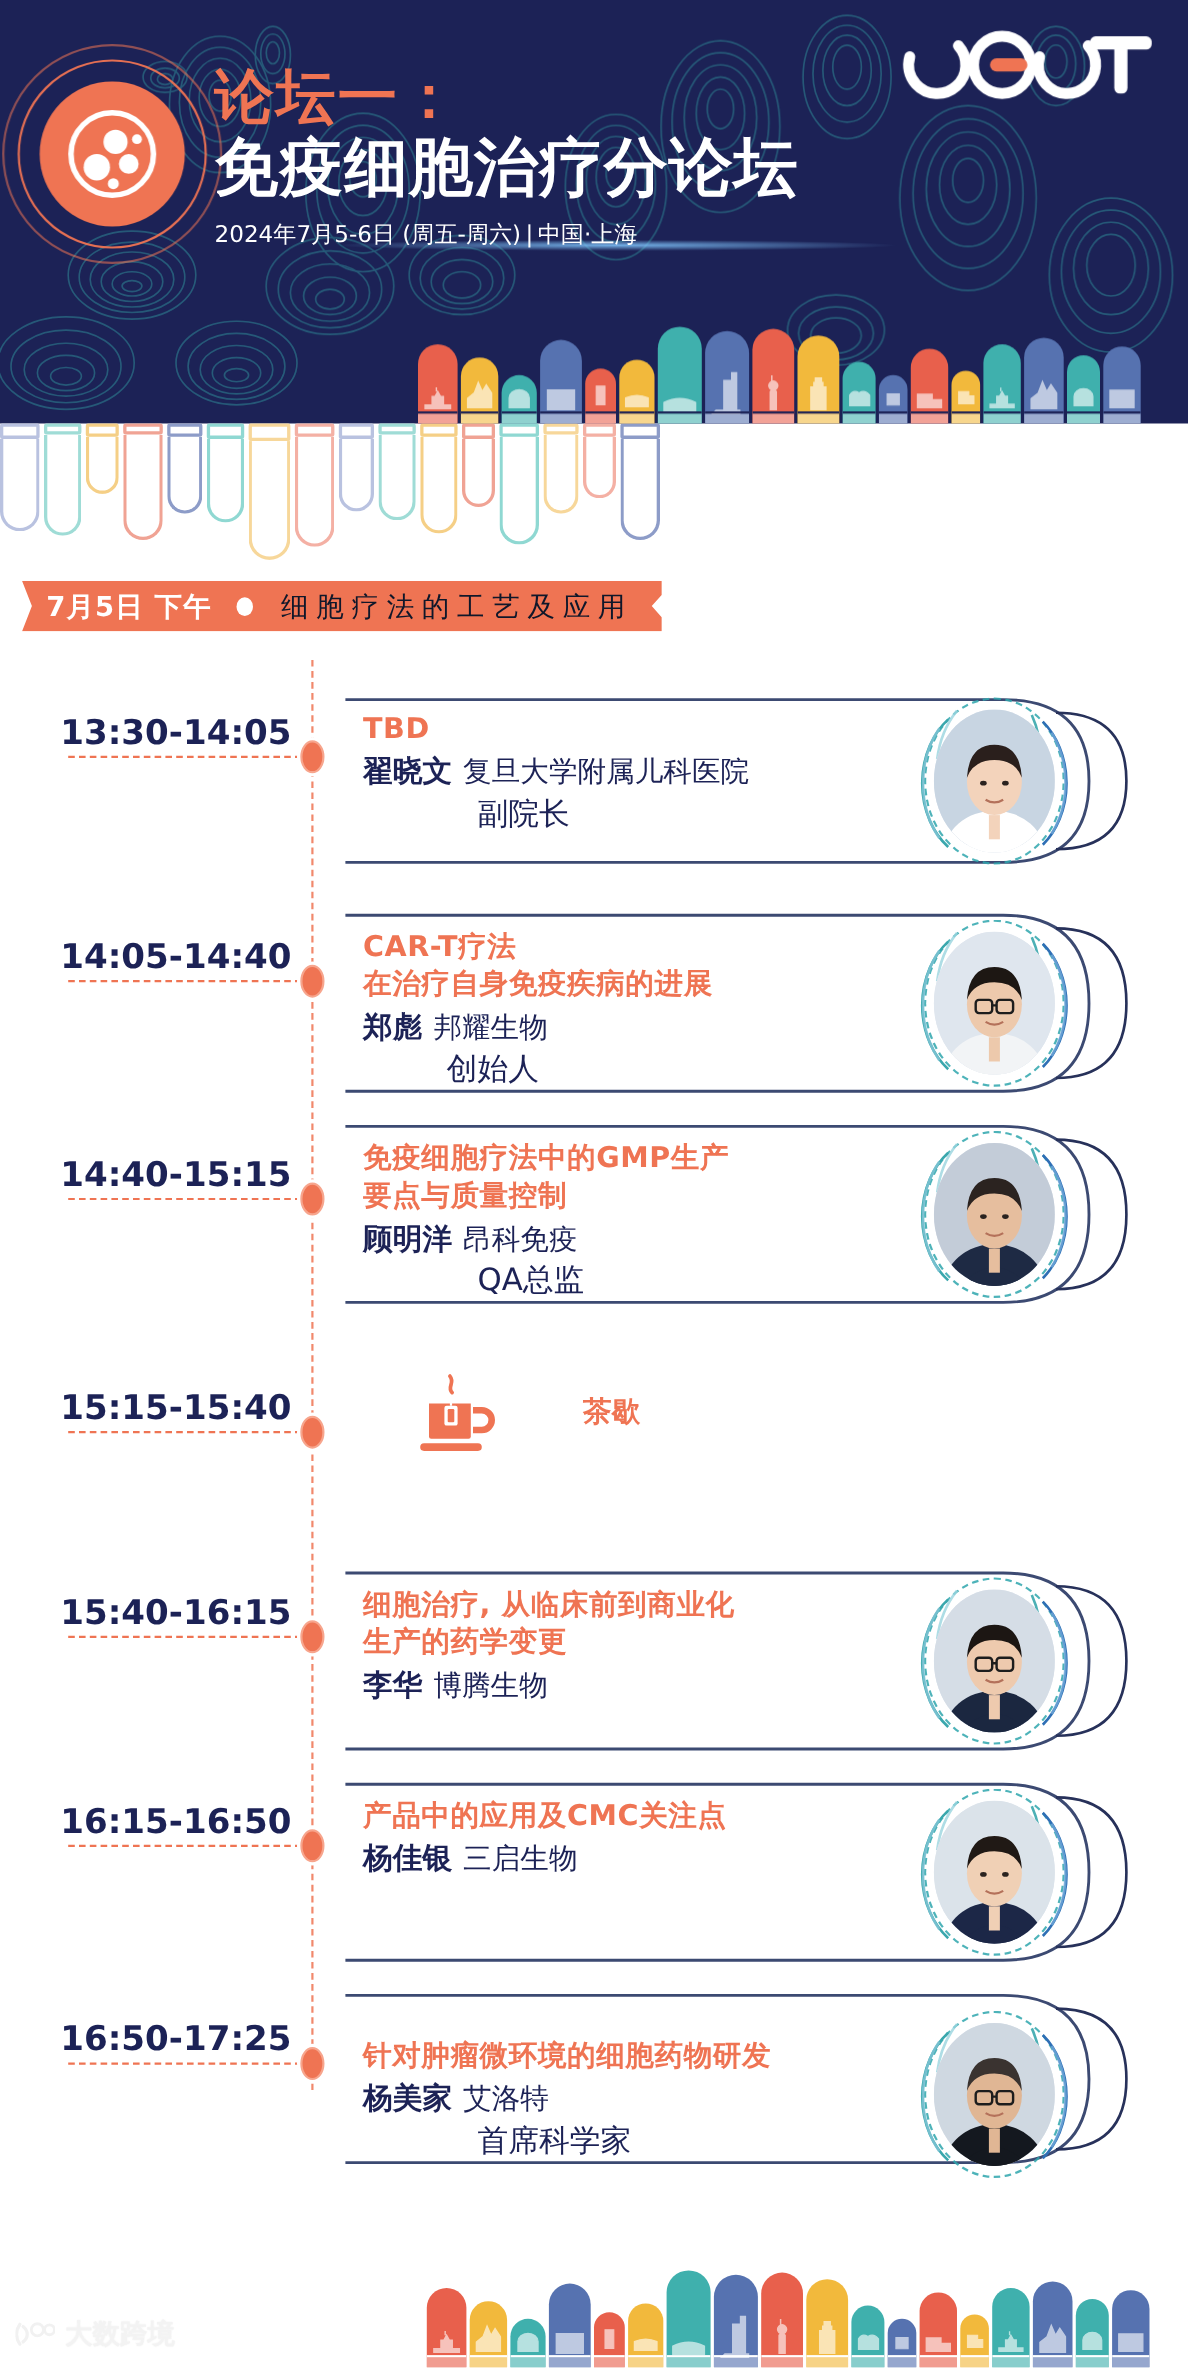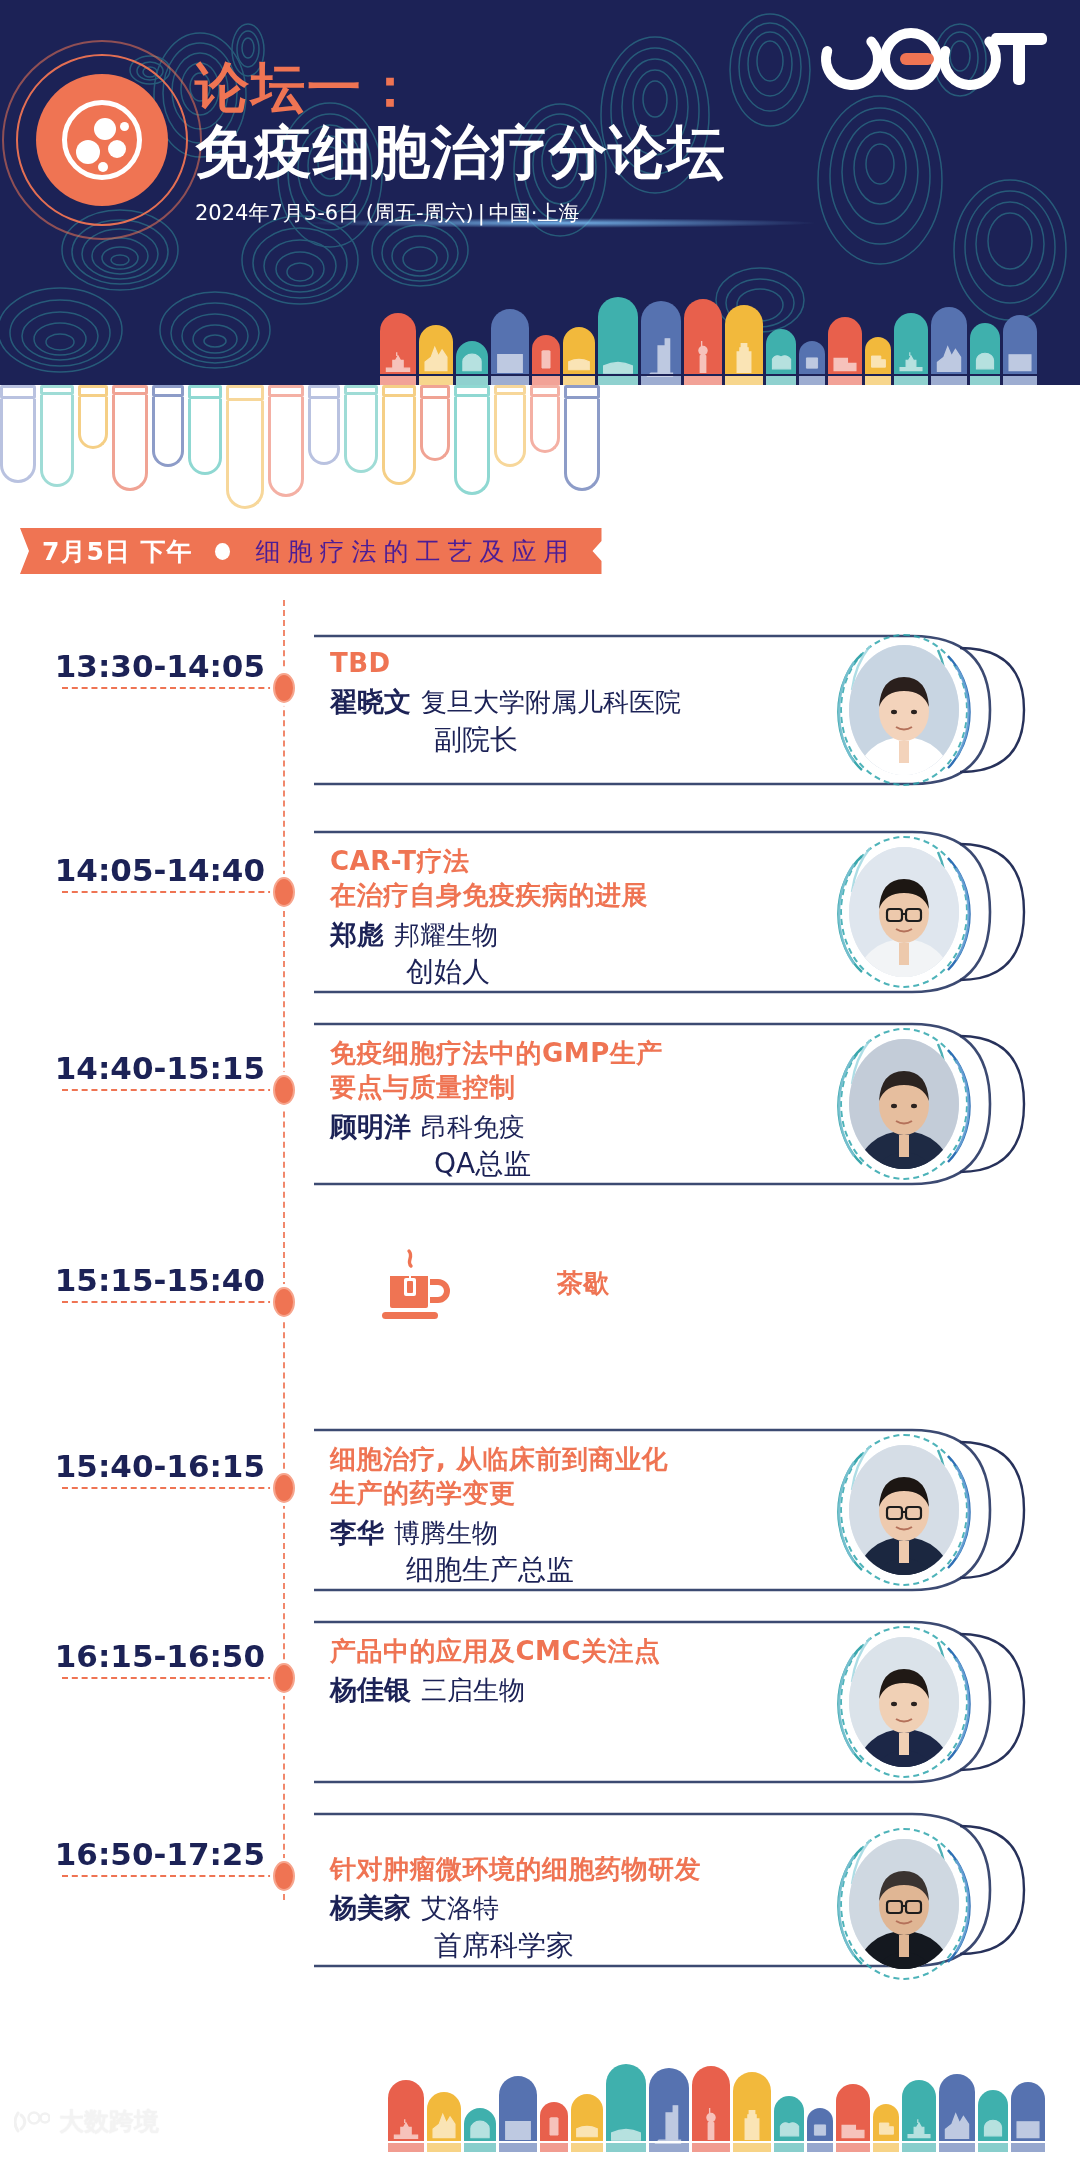--- a/index.html
+++ b/index.html
@@ -79,21 +79,21 @@
   }
   .banner-day {
     color:#ffffff; font-size:25px; font-weight:bold; letter-spacing:1px;
     font-family:"DejaVu Sans", sans-serif; white-space:nowrap;
   }
   .banner-dot {
     width:15px; height:17px; border-radius:50%; background:#ffffff;
     margin:0 26px 0 22px; flex:none;
   }
   .banner-topic {
-    color:#4c1d95; font-size:25px; letter-spacing:7px;
+    color:#0f172a; font-size:25px; letter-spacing:7px;
     font-family:"DejaVu Sans", sans-serif; white-space:nowrap;
   }
 
   
   .axis {
     position:absolute; left:283px; top:600px; width:0;
     height:1300px; border-left:2px dashed #ef7453; opacity:.85;
   }
   .row-time {
     position:absolute; right:0; top:0; width:260px; text-align:right;
@@ -142,21 +142,20 @@
     position:absolute; left:9px; top:11px; width:110px; height:130px;
     border-radius:50%; overflow:hidden; background:#dfe6ee;
   }
   .pt-arc { position:absolute; }
 
   
   .break-icon { position:absolute; width:92px; height:84px; }
   .break-label {
     position:absolute; font-size:26px; font-weight:bold; color:#ef7453;
     font-family:"DejaVu Sans", sans-serif;
-    margin-left:27px;
   }
 
   
   .watermark {
     position:absolute; left:14px; bottom:22px; display:flex;
     align-items:center; gap:9px; opacity:.9;
   }
   .wm-text {
     color:#f2f2f2; font-size:25px; font-weight:bold;
     font-family:"DejaVu Sans", sans-serif;
@@ -663,21 +662,20 @@
       <div class="node" style="left: 273px; top: 1473px; position: absolute;"></div>
       <div class="card" style="top: 1424px; height: 172px;">
         <svg class="card-frame" viewBox="0 0 740 172" width="740" height="172">
           <path d="M2 6 H600 Q678 6 678 86 Q678 166 600 166 H2" fill="none" stroke="#3c4a72" stroke-width="2.6"></path>
           <path d="M648 18 Q712 18 712 86 Q712 154 648 154" fill="none" stroke="#27315a" stroke-width="2.4"></path>
         </svg>
         <div class="card-inner" style="padding-top: 18px;">
           <div class="talk-title">细胞治疗, 从临床前到商业化</div>
           <div class="talk-title">生产的药学变更</div>
           <div class="speaker-line"><span class="speaker-name">李华</span><span class="speaker-org">博腾生物</span></div>
-          <div class="speaker-role" style="margin-left: 76px;">细胞生产总监</div>
         </div>
         <div class="portrait" style="left: 528px; top: 10px;">
           <div class="pt-dash"></div>
           <svg class="pt-arc" style="left:-14px;top:-6px" width="160" height="168" viewBox="0 0 160 168">
             <g fill="none" stroke-width="2.4">
               <path d="M36 26 A58 72 0 0 0 36 142" stroke="#3aa7ad"></path>
               <path d="M28 34 A64 78 0 0 0 28 134" stroke="#7fc3d4" opacity=".85"></path>
               <path d="M122 28 A58 72 0 0 1 122 140" stroke="#2f6fb5"></path>
               <path d="M130 38 A62 76 0 0 1 130 130" stroke="#6fa8d8" opacity=".8"></path>
               <path d="M112 22 A64 78 0 0 1 120 62" stroke="#3aa7ad" opacity=".9"></path>

